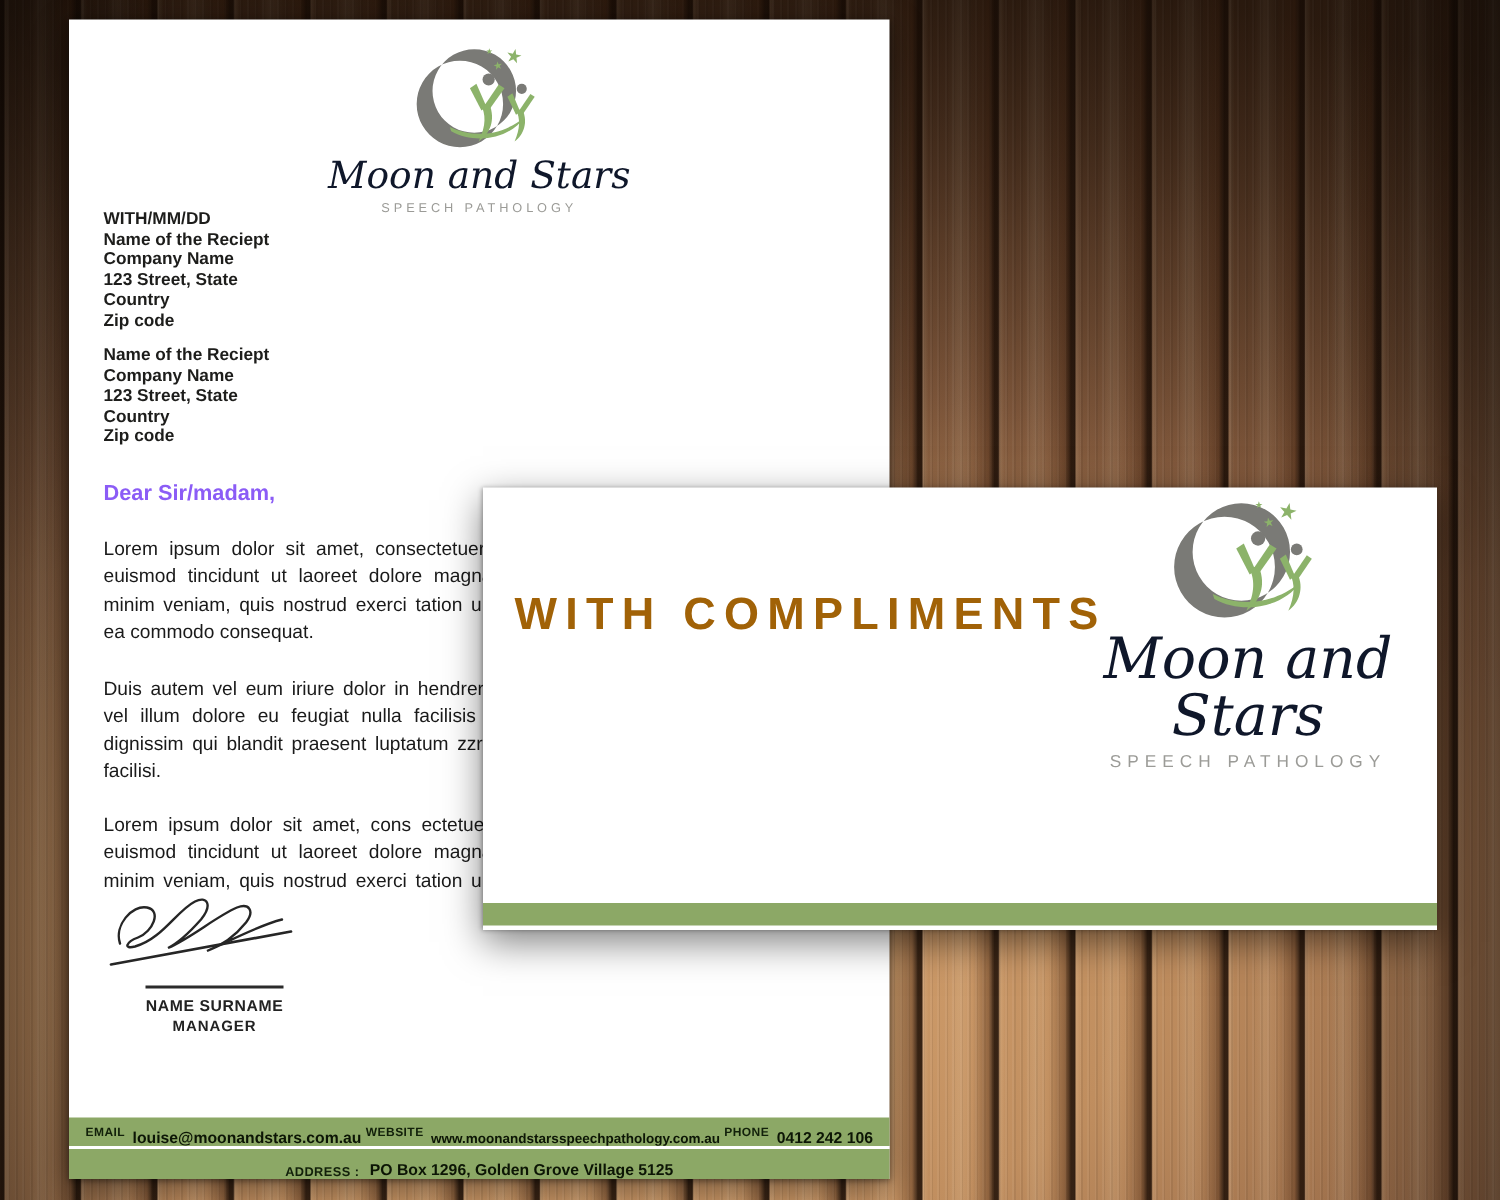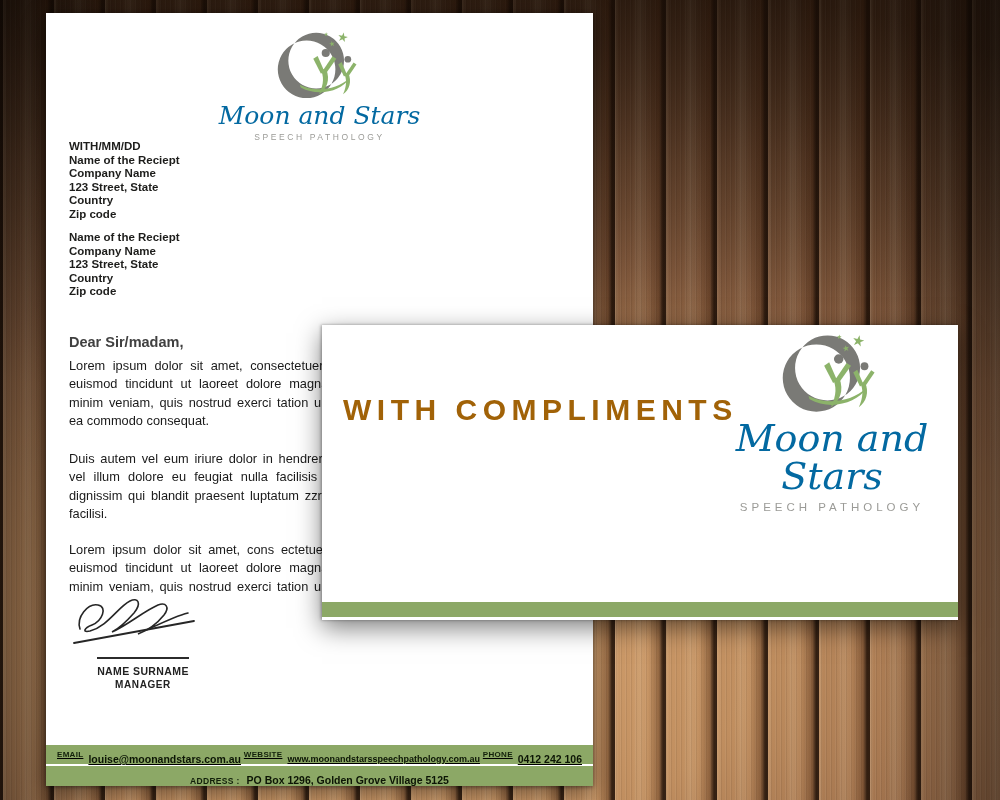--- a/index.html
+++ b/index.html
@@ -20,50 +20,50 @@
         #d9a672 0%, #c08e5f 30%, #8d6142 58%, #5d3d27 85%, #452b19 100%);
   }
   .card{position:absolute;background:#fff;}
   
   #letterhead{
     left:46px;top:13px;width:547px;height:773px;z-index:1;
     box-shadow:0 6px 22px rgba(0,0,0,0.45), 0 1px 4px rgba(0,0,0,0.4);
   }
   .logo-block{position:absolute;text-align:center;}
   #lh-logo{top:16px;left:50%;transform:translateX(-50%);width:220px;}
-  .brand-name{font-family:"DejaVu Serif",serif;font-style:italic;color:#0369a1;line-height:1;}
+  .brand-name{font-family:"DejaVu Serif",serif;font-style:italic;color:#0f172a;line-height:1;}
   .brand-tag{color:#9b9b97;font-weight:normal;}
   #lh-logo .brand-name{font-size:25px;margin-top:-2px;}
   #lh-logo .brand-tag{font-size:8.5px;letter-spacing:2.6px;margin-top:4px;}
   #lh-logo svg{width:96px;height:72px;}
   .addr{position:absolute;left:23px;font-size:11.5px;font-weight:bold;color:#1d1d1b;line-height:13.5px;}
   #addr1{top:127px;}
   #addr2{top:218px;}
-  #salutation{position:absolute;left:23px;top:308px;font-size:14.5px;font-weight:bold;color:#404040;margin-top:13px;}
+  #salutation{position:absolute;left:23px;top:308px;font-size:14.5px;font-weight:bold;color:#8b5cf6;}
   .para{position:absolute;left:23px;width:505px;overflow:hidden;color:#1a1a1a;}
   .para-line{white-space:nowrap;text-align:justify;text-align-last:justify;word-spacing:2.2px;
              font-size:12.8px;line-height:18.3px;}
   .para-line.last{text-align-last:left;word-spacing:normal;}
   #para1{top:344px;}
   #para2{top:437px;}
   #para3{top:528px;}
   #sig-block{position:absolute;left:22px;top:578px;width:150px;text-align:center;}
   #sig-block svg{width:150px;height:60px;display:block;}
   #sig-line{border-top:2px solid #2b2b2b;width:92px;margin:6px auto 6px auto;}
   #sig-name{font-size:10.5px;font-weight:bold;color:#222;letter-spacing:0.4px;}
   #sig-title{font-size:10px;font-weight:bold;color:#222;letter-spacing:0.6px;margin-top:2px;text-align:center;}
   #lh-footer{position:absolute;left:0;right:0;bottom:0;}
   .green-bar{background:#8ca866;}
   #footer-row1{height:19px;display:flex;align-items:center;justify-content:space-between;padding:0 11px;}
   #footer-sep{height:2.5px;background:#ffffff;}
   #footer-row2{height:20px;display:flex;align-items:flex-end;justify-content:center;}
   .f-label{font-size:8px;font-weight:bold;color:#12200a;letter-spacing:0.3px;margin-right:5px;}
   .f-value{font-size:10.5px;color:#0c1505;font-weight:bold;margin-top:10px;}
   .f-value.small{font-size:9px;}
-  .f-group{display:flex;align-items:center;text-decoration:underline;}
+  .f-group{display:flex;align-items:center;}
   #footer-row2 .f-label{font-size:8.5px;margin-right:7px;}
   
   #slip{
     left:322px;top:325px;width:636px;height:295px;z-index:2;
     box-shadow:0 8px 24px rgba(0,0,0,0.5), -1px 0 3px rgba(0,0,0,0.35);
   }
   #slip-title{position:absolute;left:21px;top:68px;font-size:30px;font-weight:800;
               letter-spacing:5.5px;color:#a16207;}
   #slip-logo{top:6px;right:14px;width:224px;}
   #slip-logo svg{width:112px;height:84px;}

